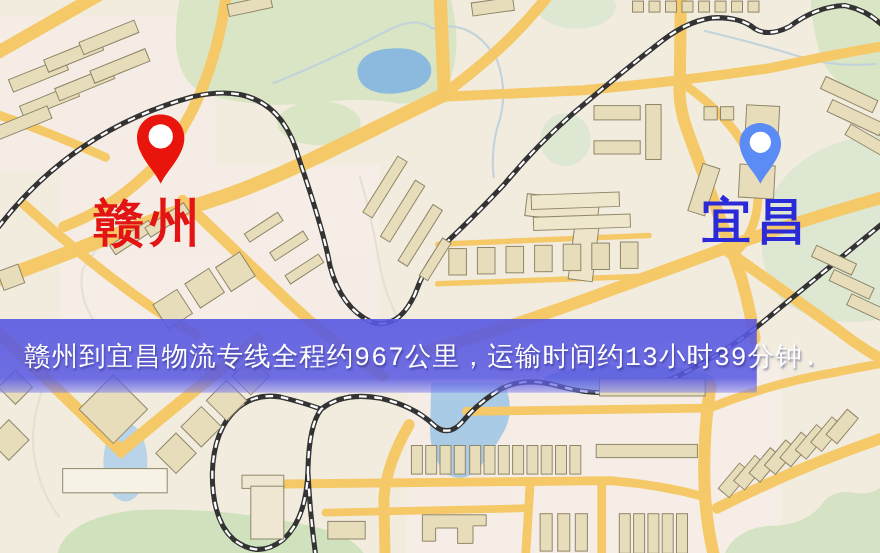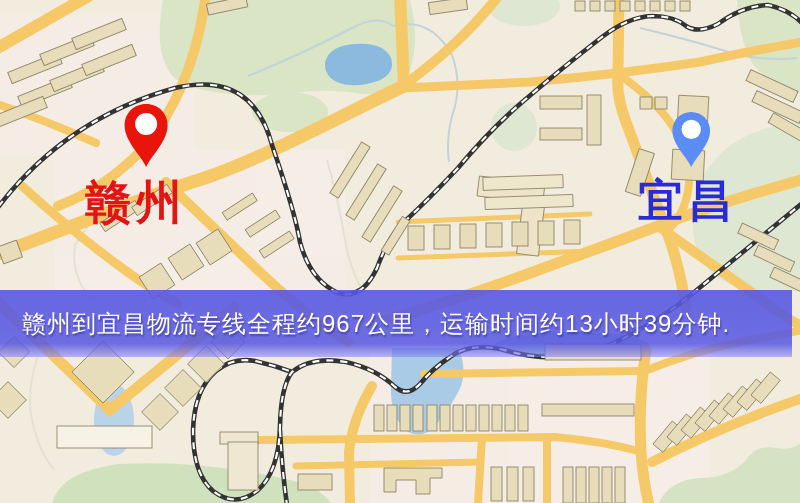--- a/index.html
+++ b/index.html
@@ -1,22 +1,22 @@
 <!DOCTYPE html>
 <html><head>
 <meta charset="utf-8">
 <style>
   html,body{margin:0;padding:0;background:#888;}
   .stage{
     position:relative;width:800px;height:503px;overflow:hidden;
-    font-family:Liberation Sans, sans-serif;background:#8b5cf6;
+    font-family:Liberation Mono, monospace;background:#8b5cf6;
   }
   .stage svg{position:absolute;left:0;top:0;}
   .banner{
-    position:absolute;left:0;top:290px;width:792px;height:67px;
+    position:absolute;left:0;top:290px;width:688px;height:67px;
     box-sizing:border-box;display:flex;align-items:center;padding-left:22px;
     background:linear-gradient(180deg,rgba(88,88,226,.90) 0%,rgba(88,88,226,.86) 80%,rgba(128,128,240,.52) 100%);
   }
   .banner span{
     color:#fff;font-size:24px;letter-spacing:1px;white-space:nowrap;
     text-shadow:1px 2px 2px rgba(20,20,90,.45);
   }
   .city-label{font-weight:bold;letter-spacing:5px;}
 </style>
 </head>

